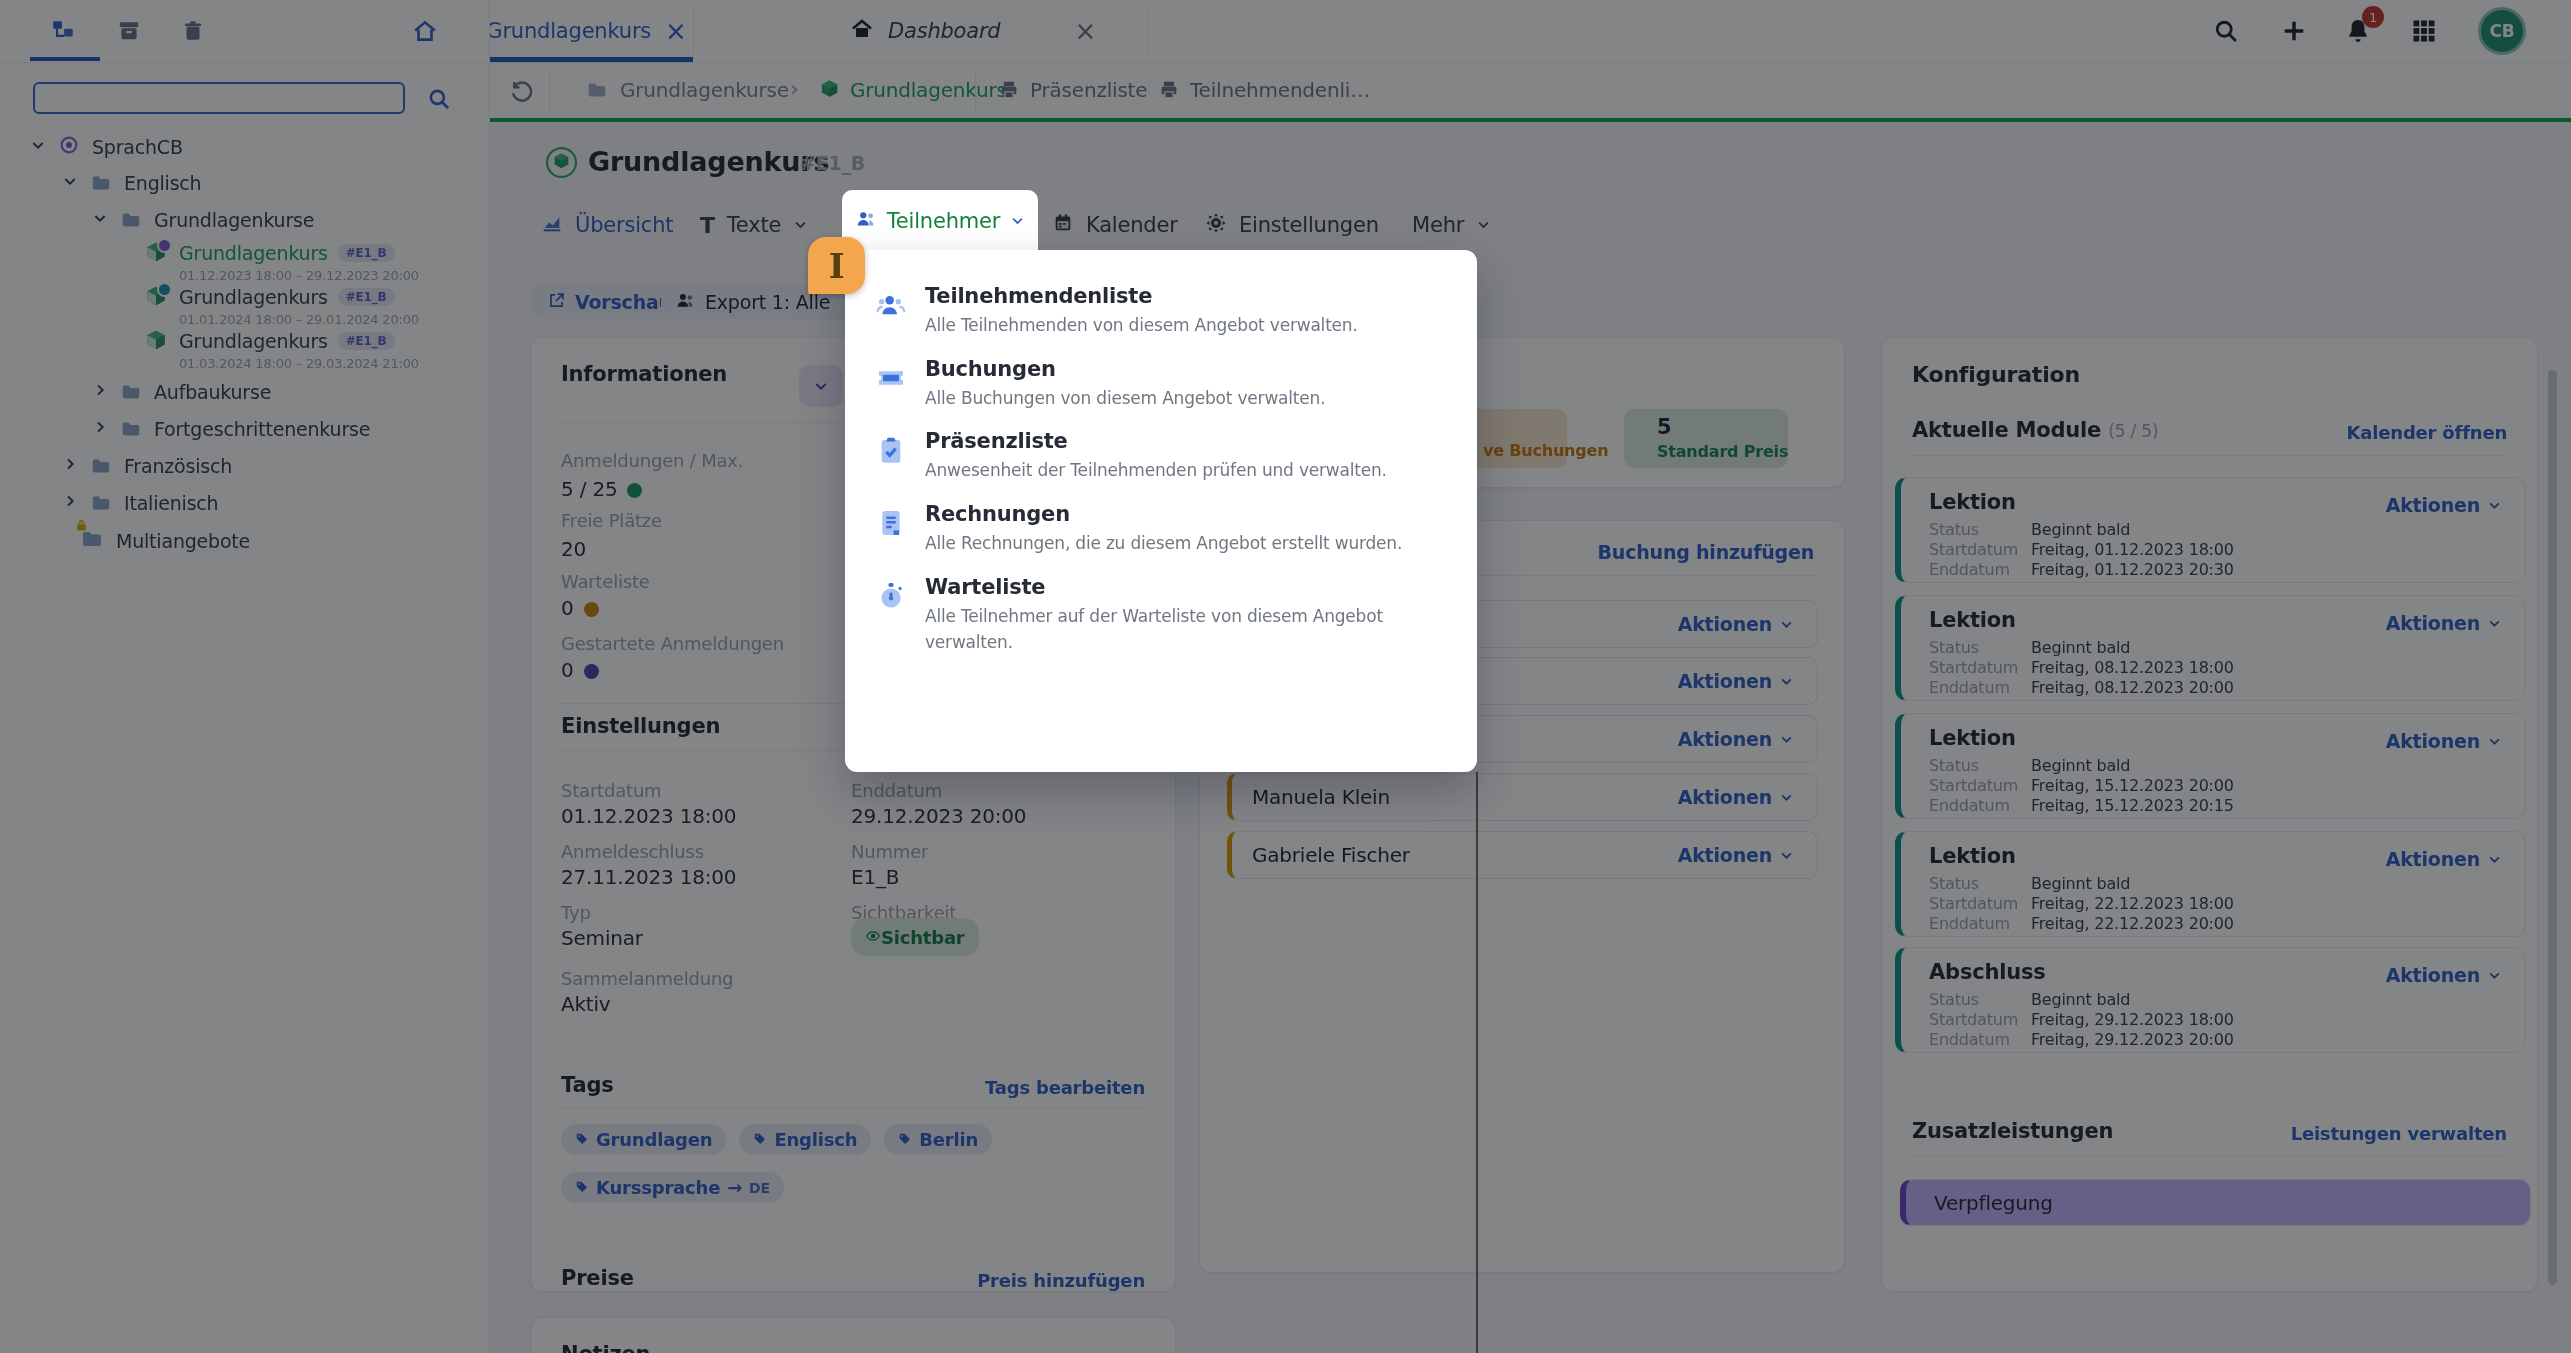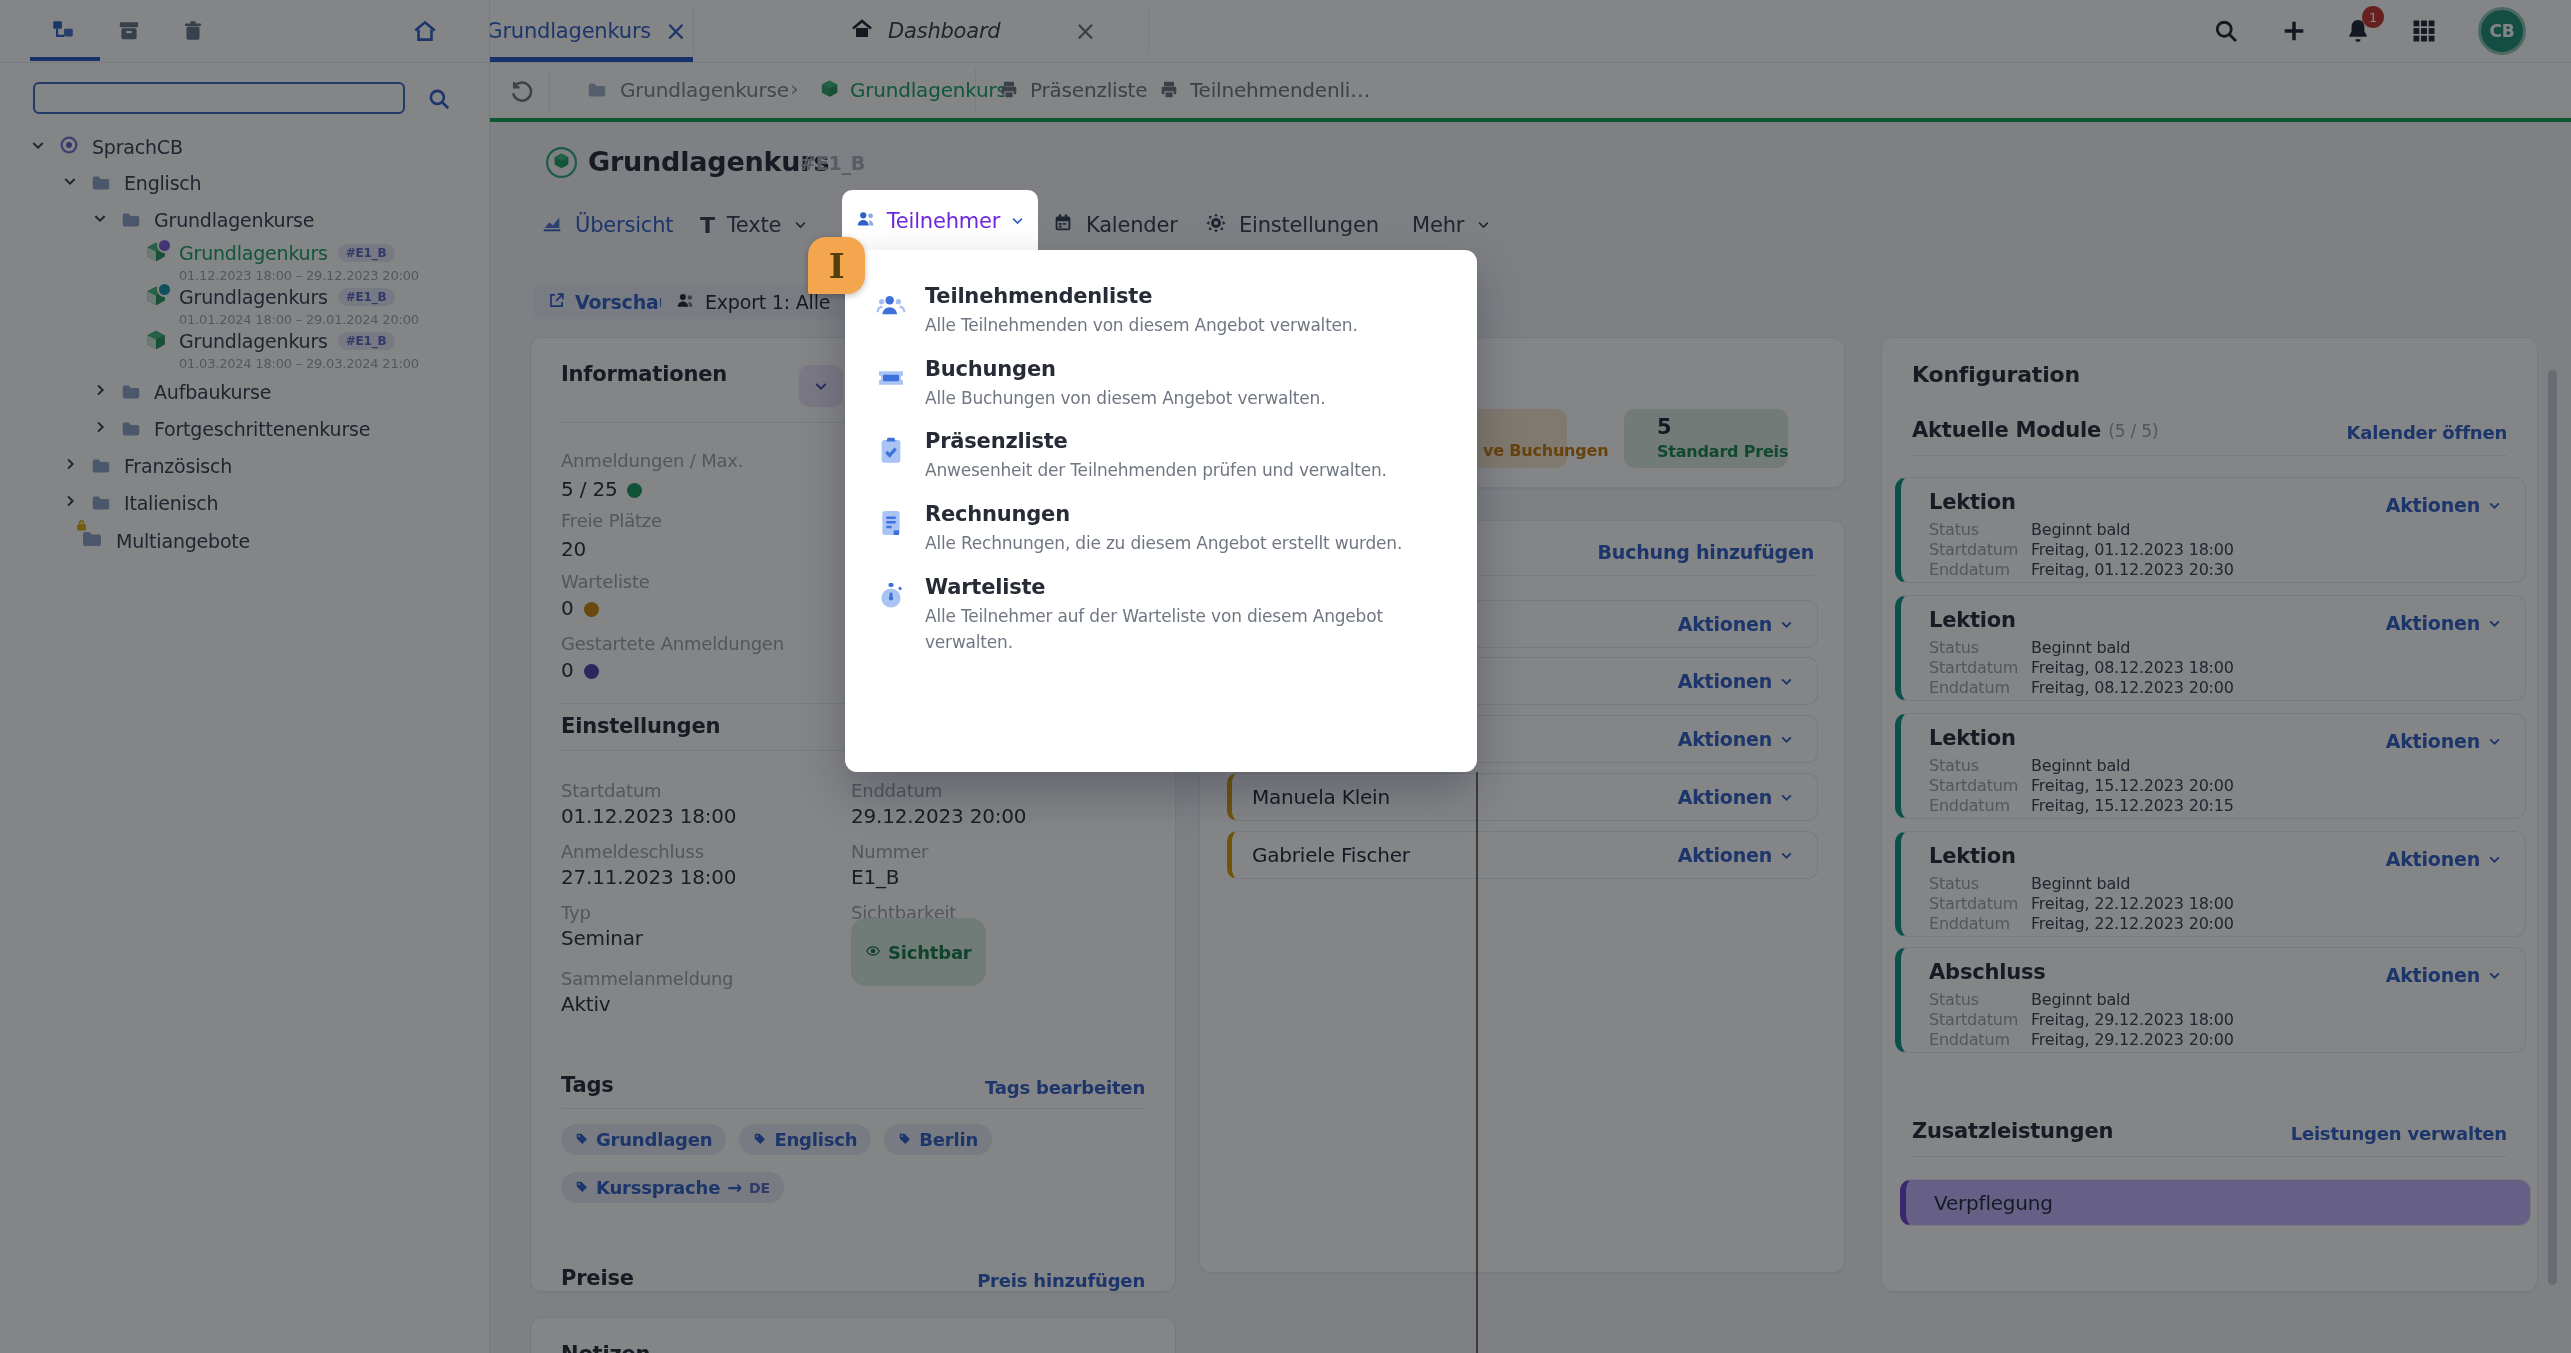--- a/index.html
+++ b/index.html
@@ -63,22 +63,22 @@
         box-shadow:0 1px 2px rgba(16,24,40,.05);box-sizing:border-box;}
   .divider{position:absolute;left:30px;right:30px;height:1px;background:#E9EBEF;}
   .sechead{font-size:21px;font-weight:600;color:#252B37;}
   .slabel{font-size:18px;color:#9AA1AC;}
   .svalue{font-size:20px;color:#2A3039;}
   .dot{display:inline-block;width:15px;height:15px;border-radius:50%;margin-left:10px;vertical-align:-2px;}
   .c-green{background:#169B62;} .c-amber{background:#C8860D;} .c-indigo{background:#4A44A8;}
   .link{font-size:18px;color:#2E5FC4;font-weight:600;}
   .pill{display:flex;align-items:center;gap:7px;height:31px;border-radius:16px;background:#E6EAF2;
         padding:0 14px;font-size:18px;font-weight:600;color:#2E5FC4;}
-  .vbadge{display:inline-flex;align-items:center;gap:7px;height:32px;border-radius:15px;
-          background:#D9EBDF;padding:18px 14px;font-size:18px;font-weight:600;color:#177A48;}
+  .vbadge{display:inline-flex;align-items:center;height:32px;border-radius:15px;
+          background:#D9EBDF;padding:3px 14px;font-size:18px;font-weight:600;color:#177A48;}
   .chipnum{font-size:21px;font-weight:bold;color:#1F2937;}
   .chiplbl{font-size:16px;font-weight:600;}
   .brow{position:absolute;left:27px;width:591px;height:48px;background:#fff;border:1px solid #E3E6EB;
         border-left:5px solid #DB9A0C;border-radius:10px;display:flex;align-items:center;
         justify-content:space-between;padding:0 24px 0 20px;box-sizing:border-box;}
   .brow .nm{font-size:20px;color:#1F2937;}
   .akt{display:flex;align-items:center;gap:8px;font-size:19px;font-weight:600;color:#2E5FC4;}
   .module{position:absolute;left:13px;width:631px;height:106px;background:#fff;border:1px solid #E7E9EE;
           border-left:6px solid #0E9488;border-radius:12px;box-sizing:border-box;}
   .module .ttl{position:absolute;left:28px;top:12px;font-size:21px;font-weight:600;color:#252B37;}
@@ -88,21 +88,21 @@
   .extra{position:absolute;left:18px;width:631px;background:#c4b5fd;border:1px solid #E7E9EE;
          border-left:6px solid #6D43C8;border-radius:12px;box-sizing:border-box;
          display:flex;align-items:center;padding-left:28px;font-size:20px;color:#1F2937;}
   .scrollthumb{position:absolute;left:2548px;top:370px;width:9px;height:915px;border-radius:5px;background:#C8CCD4;}
 
   
   .overlay{position:absolute;left:0;top:0;width:2571px;height:1353px;background:rgba(10,12,16,0.5);z-index:50;}
   .artifact-line{position:absolute;left:1476px;top:772px;width:2px;height:581px;background:#3B3B3B;z-index:55;}
   .tab-elevated{position:absolute;left:842px;top:190px;width:196px;height:62px;background:#fff;
                 border-radius:10px 10px 0 0;z-index:60;display:flex;align-items:center;justify-content:center;
-                gap:10px;font-size:21px;color:#6d28d9;}
+                gap:10px;font-size:21px;color:#15803d;}
   .dropdown{position:absolute;left:845px;top:250px;width:632px;height:522px;background:#fff;
             border-radius:0 12px 12px 12px;box-shadow:0 20px 45px rgba(15,23,42,.28);z-index:60;}
   .dd-item{position:absolute;left:28px;display:flex;gap:16px;}
   .dd-ic{width:36px;height:36px;flex:0 0 auto;margin-top:4px;display:flex;align-items:center;justify-content:center;}
   .dd-t{font-size:21px;font-weight:600;color:#262B35;line-height:27px;}
   .dd-d{font-size:17px;color:#707783;line-height:26px;margin-top:2px;width:540px;}
   .cursor{position:absolute;left:808px;top:237px;width:57px;height:57px;background:#F3A64D;
           border-radius:18px 18px 18px 2px;z-index:70;display:flex;align-items:center;justify-content:center;
           box-shadow:0 2px 6px rgba(0,0,0,.25);
           font-family:"DejaVu Serif",serif;font-size:34px;font-weight:bold;color:#54400F;}

